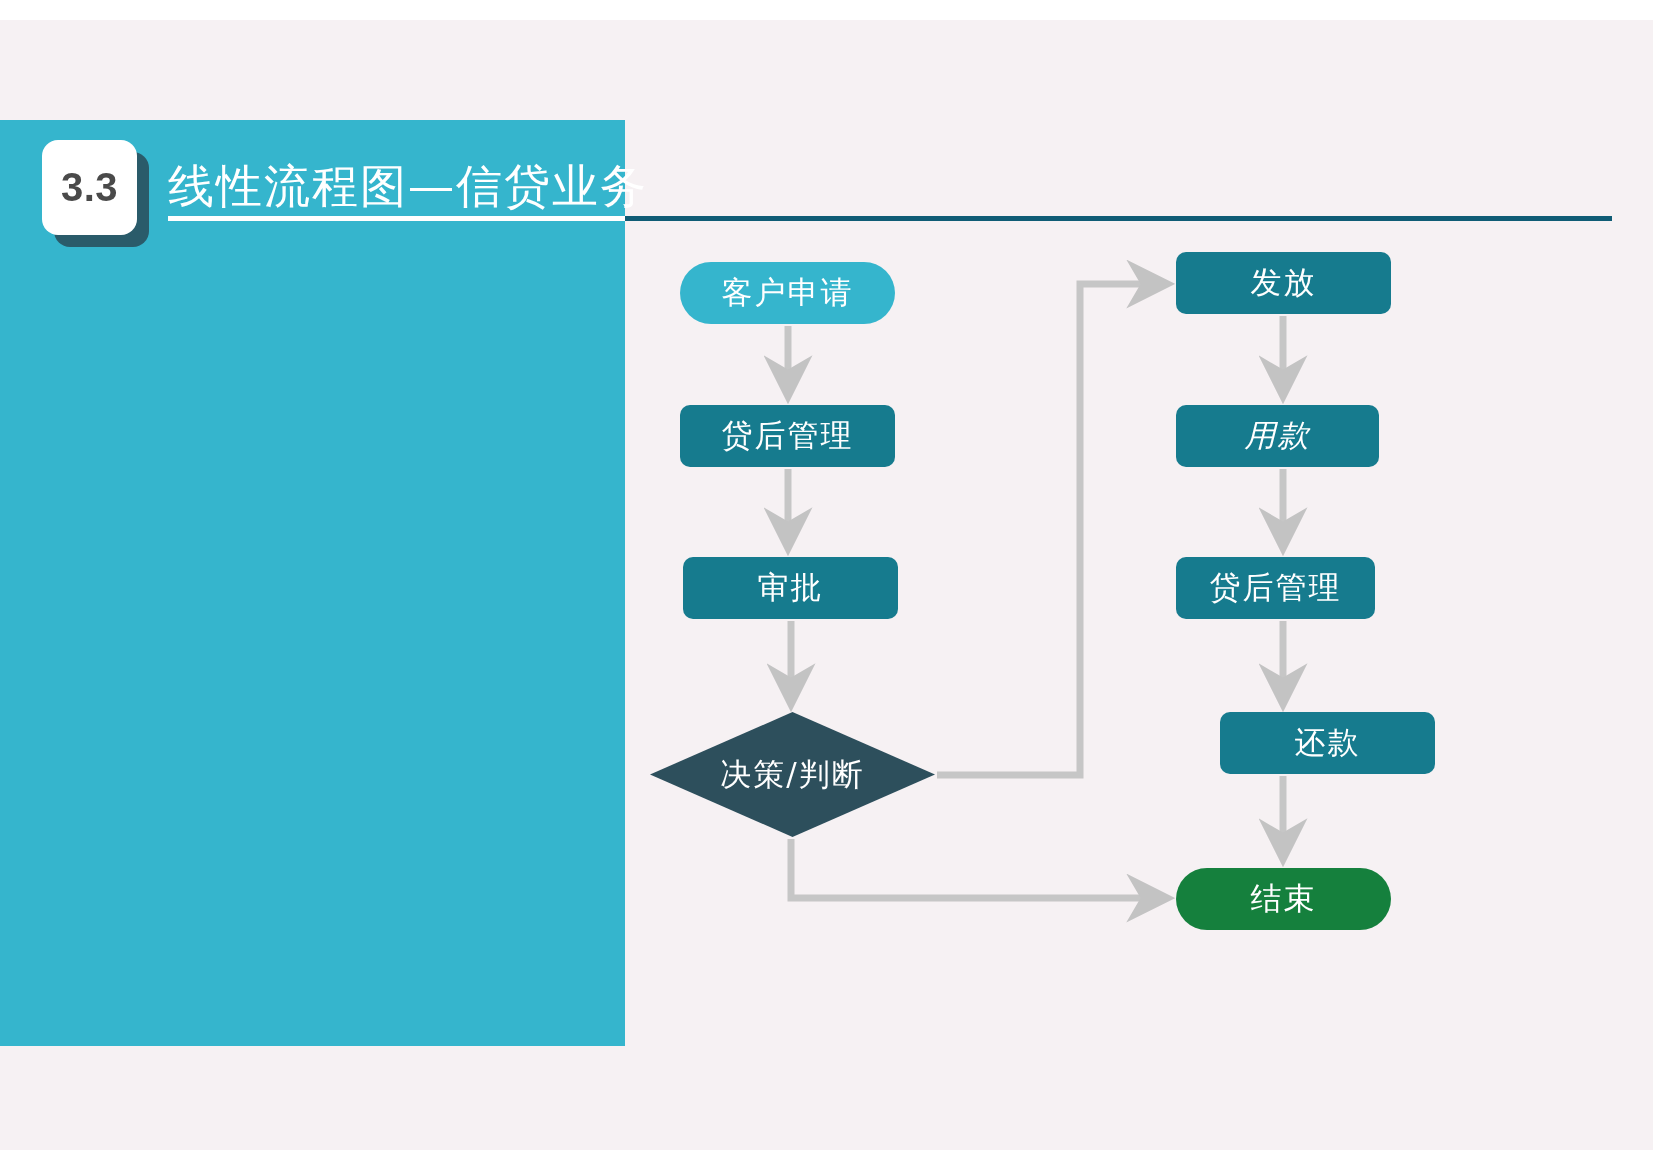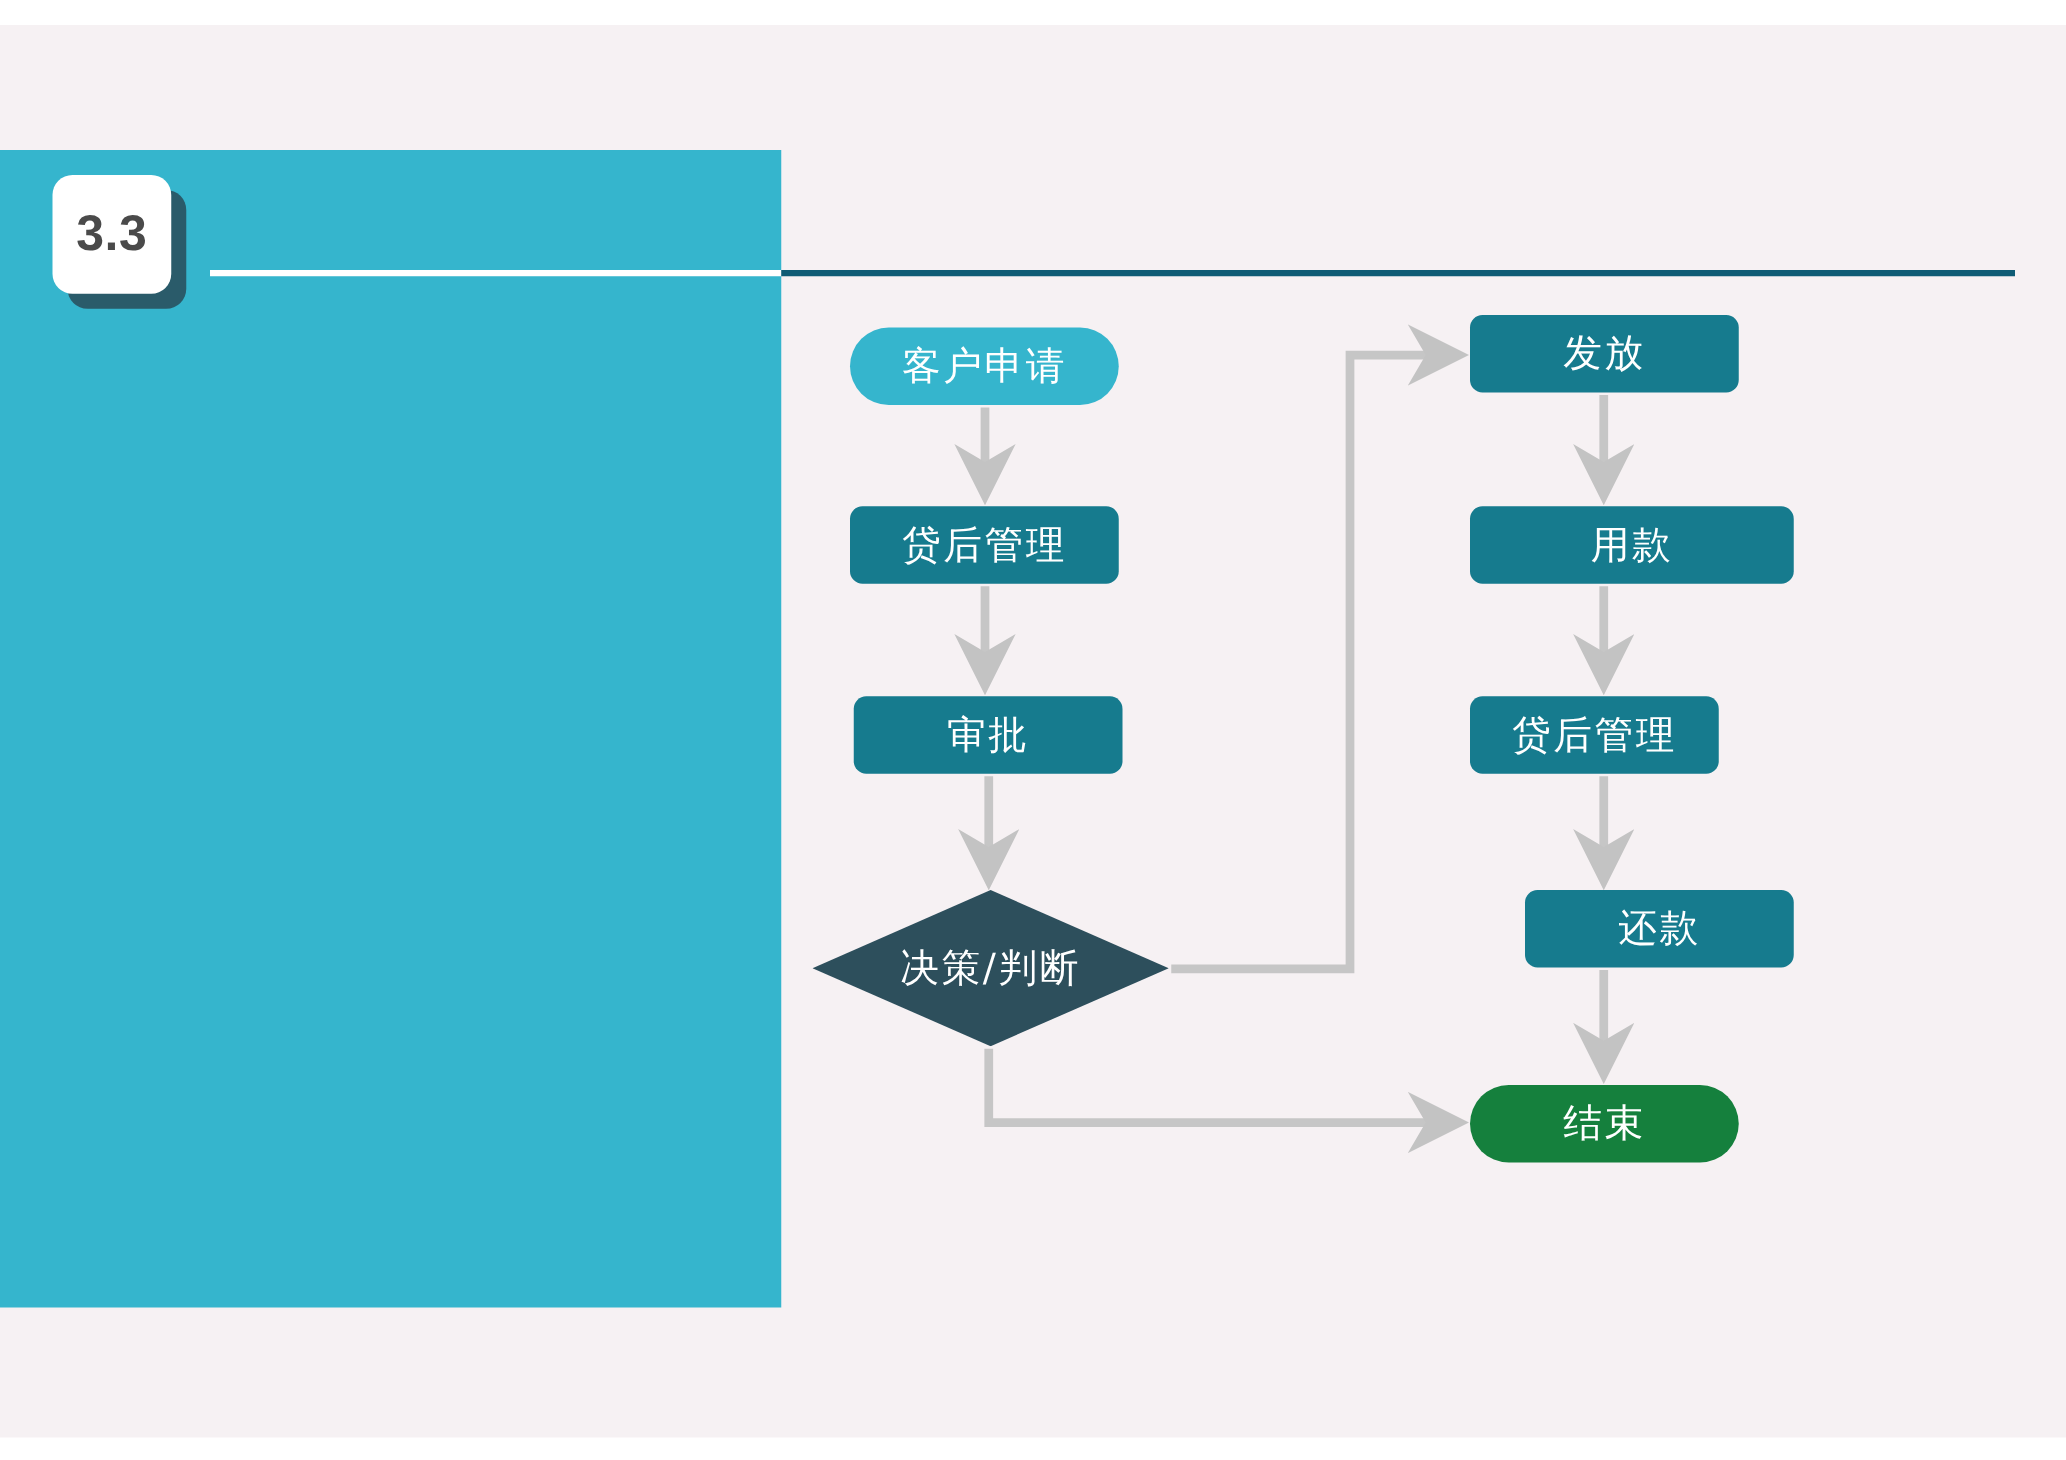--- a/index.html
+++ b/index.html
@@ -149,20 +149,21 @@
   <div class="content-bg"></div>
   <div class="margin-top"></div>
   <div class="margin-bottom"></div>
 
   <div class="left-panel"></div>
 
   <div class="badge">
     <span class="badge-text">3.3</span>
   </div>
 
+  <div class="title">线性流程图—信贷业务</div>
   <div class="title-rule-white"></div>
   <div class="title-rule-dark"></div>
 
   <svg id="flow" viewBox="0 0 1653 1168" xmlns="http://www.w3.org/2000/svg">
     <defs>
       <marker id="arrow" viewBox="0 0 12 12" refX="9" refY="6" markerWidth="7" markerHeight="7" orient="auto-start-reverse">
         <path d="M0 0 L12 6 L0 12 L3.5 6 Z" fill="#c3c3c3"></path>
       </marker>
     </defs>
 
@@ -195,21 +196,21 @@
       </div>
       <div class="node node-diamond" style="left: 650px; top: 712px; width: 285px; height: 125px;">
         <svg class="diamond-shape" viewBox="0 0 285 125" preserveAspectRatio="none">
           <polygon points="142.5,0 285,62.5 142.5,125 0,62.5" fill="#2d4f5c"></polygon>
         </svg>
         <span class="diamond-label">决策/判断</span>
       </div>
       <div class="node node-rect" style="left: 1176px; top: 252px; width: 215px; height: 62px; background: rgb(22, 123, 142);">
         <span class="diamond-label">发放</span>
       </div>
-      <div class="node node-rect" style="left: 1176px; top: 405px; width: 259px; height: 62px; background: rgb(22, 123, 142);">
+      <div class="node node-rect" style="left: 1176px; top: 405px; width: 203px; height: 62px; background: rgb(22, 123, 142); font-style: italic;">
         <span class="diamond-label">用款</span>
       </div>
       <div class="node node-rect" style="left: 1176px; top: 557px; width: 199px; height: 62px; background: rgb(22, 123, 142);">
         <span class="diamond-label">贷后管理</span>
       </div>
       <div class="node node-rect" style="left: 1176px; top: 712px; width: 215px; height: 62px; background: rgb(22, 123, 142); margin-left: 44px;">
         <span class="diamond-label">还款</span>
       </div>
       <div class="node node-pill" style="left: 1176px; top: 868px; width: 215px; height: 62px; background: #15803d;">
         <span class="diamond-label">结束</span>

